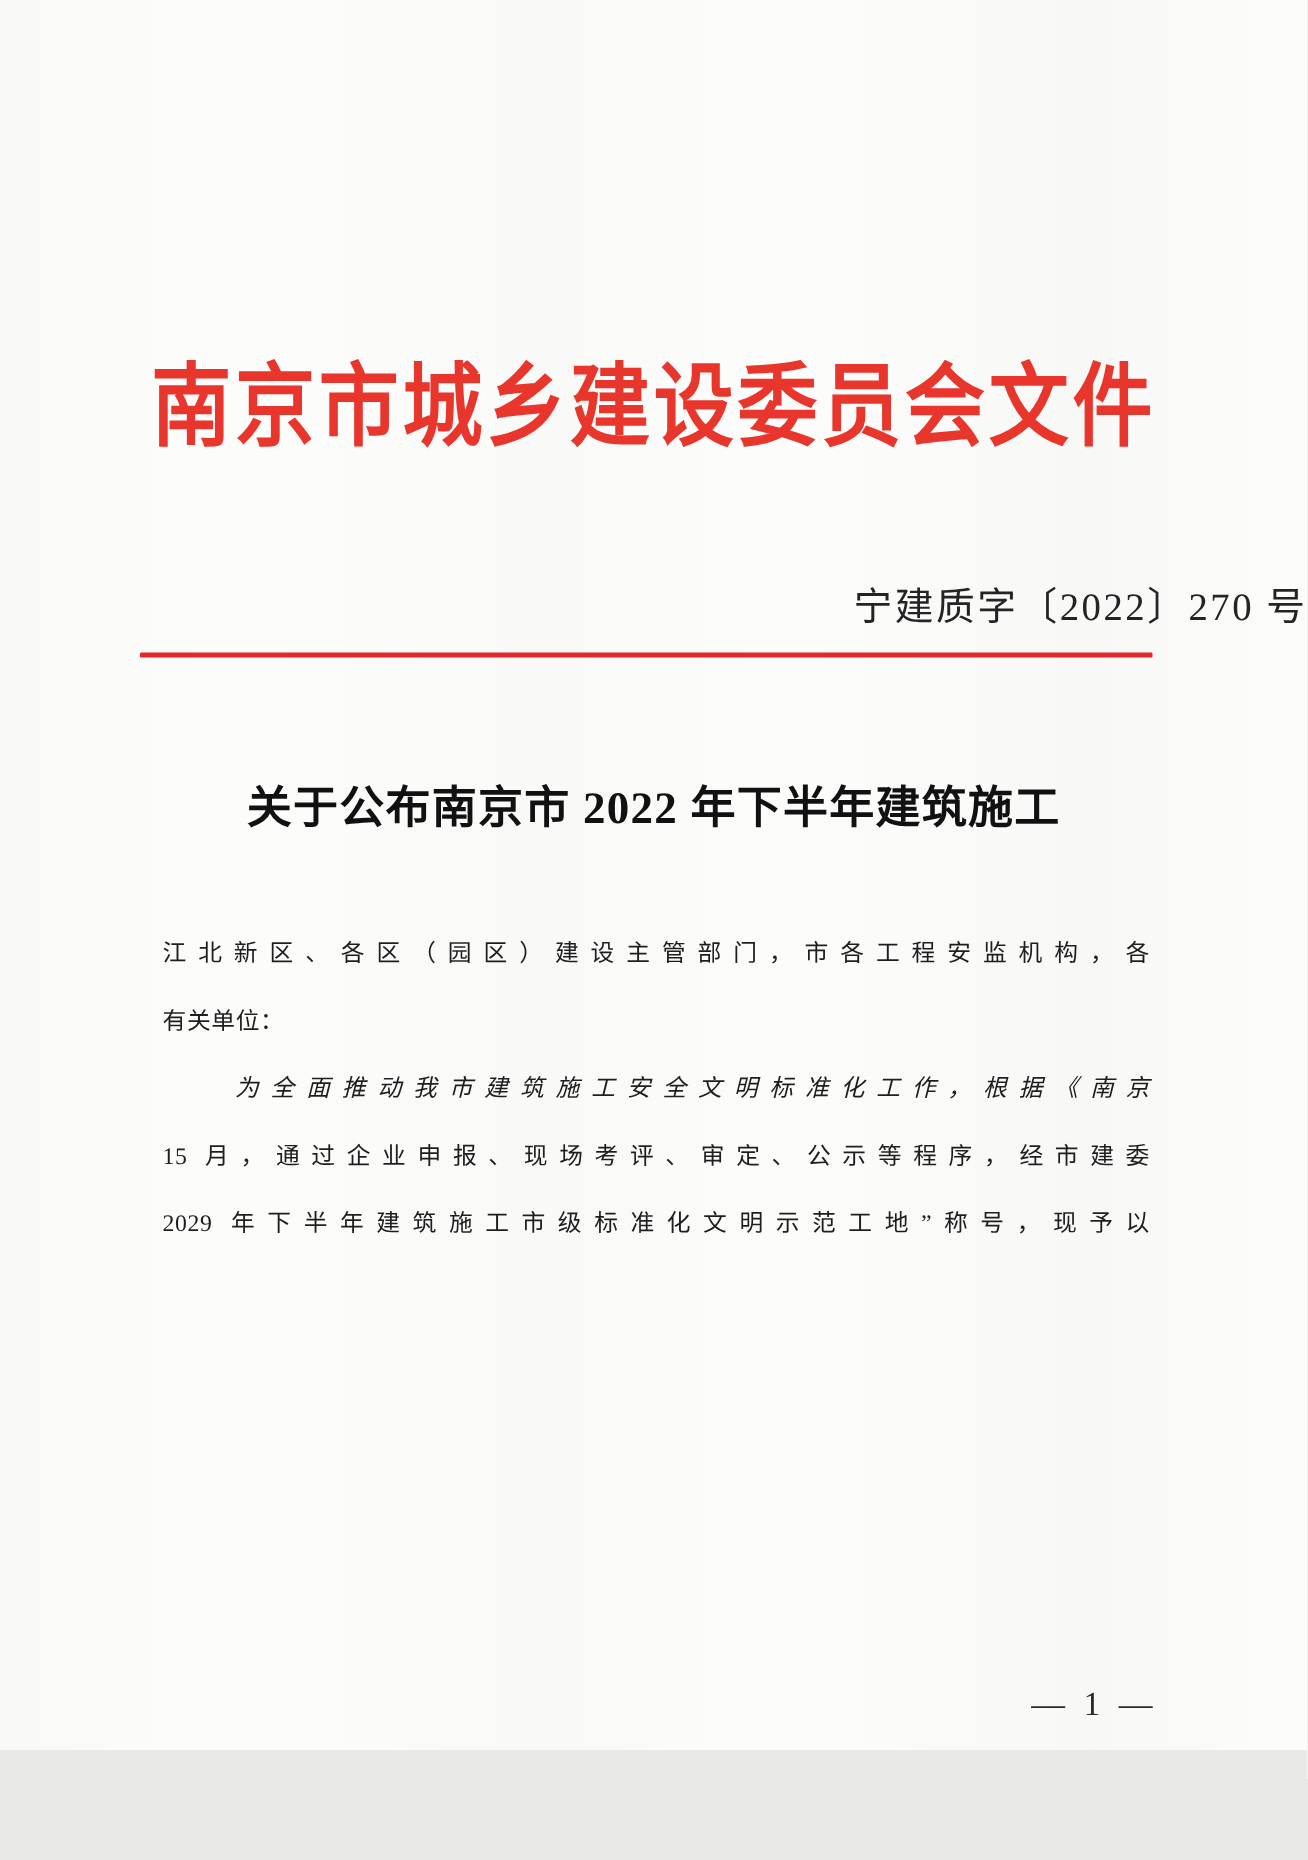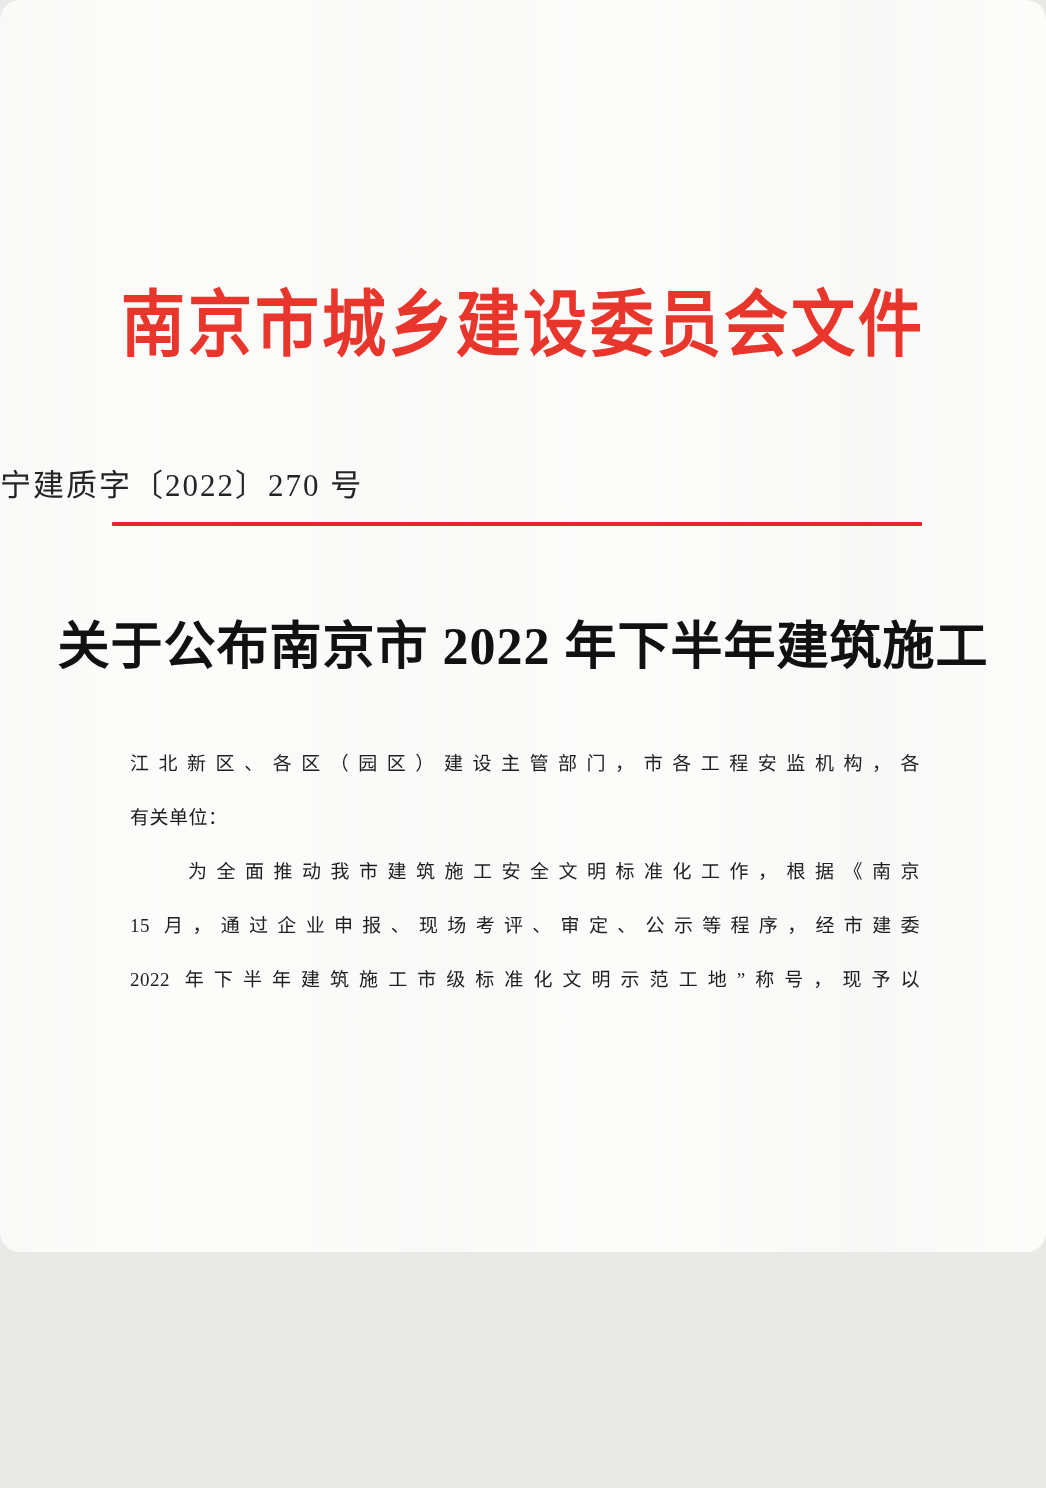--- a/index.html
+++ b/index.html
@@ -6,69 +6,68 @@
   * { margin: 0; padding: 0; box-sizing: border-box; }
 
   html, body {
     background: #e9e9e7;
     font-family: "Liberation Serif", "DejaVu Serif", serif;
   }
 
   .page {
     position: relative;
     width: 1046px;
-    height: 1252px;
+    height: 1400px;
     margin: 0 auto;
     background: var(--paper, #fcfcfb);
     background-image: linear-gradient(90deg,
       rgba(0,0,0,0.012) 0%, rgba(0,0,0,0) 18%,
       rgba(0,0,0,0.010) 42%, rgba(0,0,0,0) 60%,
       rgba(0,0,0,0.014) 83%, rgba(0,0,0,0) 100%);
     color: var(--text, #1c1c1c);
     overflow: hidden;
-    border-radius: 20px;
   }
 
   
   .header-title {
     margin-top: 284px;
     text-align: center;
     color: var(--header-red, #e8362d);
     font-size: 64px;
     line-height: 74px;
     font-weight: 700;
     letter-spacing: 3px;
     transform: scaleY(1.14);
     transform-origin: center top;
     white-space: nowrap;
   }
 
   
   .doc-number {
     margin-top: 108px;
-    text-align: left;
+    text-align: right;
     font-size: 31px;
     line-height: 40px;
     letter-spacing: 2px;
     color: #242424;
   }
 
   
   .red-rule {
     margin: 16px 124px 0 112px;
     height: 4px;
     background: var(--rule-red, #e8242c);
     border-radius: 1px;
   }
 
   
   .doc-title {
     margin-top: 86px;
     text-align: center;
-    font-size: 52px;
+    font-size: 36px;
     line-height: 69px;
     font-weight: 700;
     letter-spacing: 1px;
     color: #111;
   }
 
   
   .body-block {
     margin: 56px 126px 0 130px;
     font-size: 19px;
@@ -81,20 +80,21 @@
     text-align-last: justify;
     letter-spacing: 0.5px;
     white-space: nowrap;
   }
   .line.natural {
     text-align: right;
     text-align-last: left;
   }
   .line.indent {
     text-indent: 58px;
+    font-style: italic;
   }
 
   
   .page-number {
     position: absolute;
     right: 120px;
     top: 1348px;
     font-size: 27px;
     letter-spacing: 4px;
     color: #2a2a2a;
@@ -113,18 +113,18 @@
 
   <h1 class="doc-title">
     <span>关于公布南京市 2022 年下半年建筑施工</span><br>
   </h1>
 
   <div class="body-block">
     <div class="line">江北新区、各区（园区）建设主管部门，市各工程安监机构，各</div>
     <div class="line natural">有关单位：</div>
     <div class="line indent">为全面推动我市建筑施工安全文明标准化工作，根据《南京</div>
     <div class="line">15 月，通过企业申报、现场考评、审定、公示等程序，经市建委</div>
-    <div class="line">2022 年下半年建筑施工市级标准化文明示范工地”称号，现予以</div>
+    <div class="line">2029 年下半年建筑施工市级标准化文明示范工地”称号，现予以</div>
   </div>
 
   <div class="page-number">— 1 —</div>
 
 </div>
 
 </body></html>

